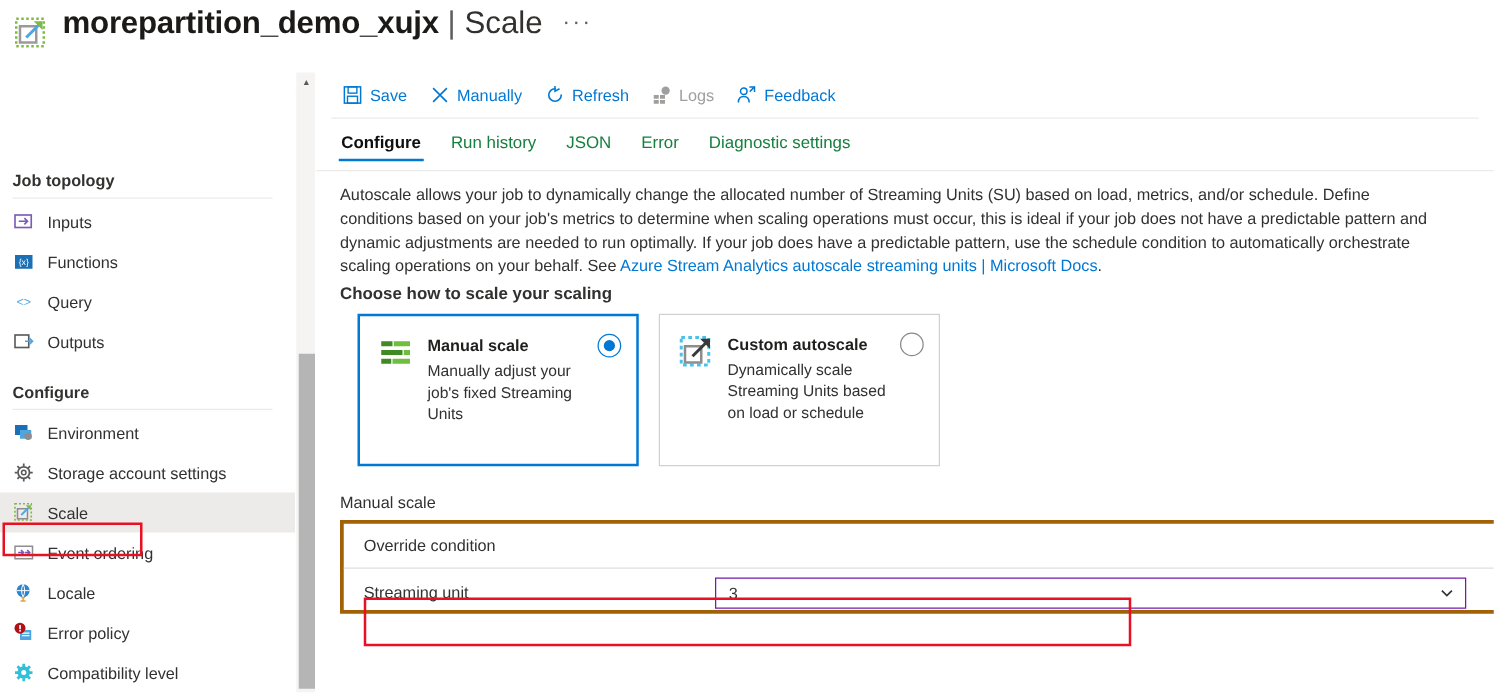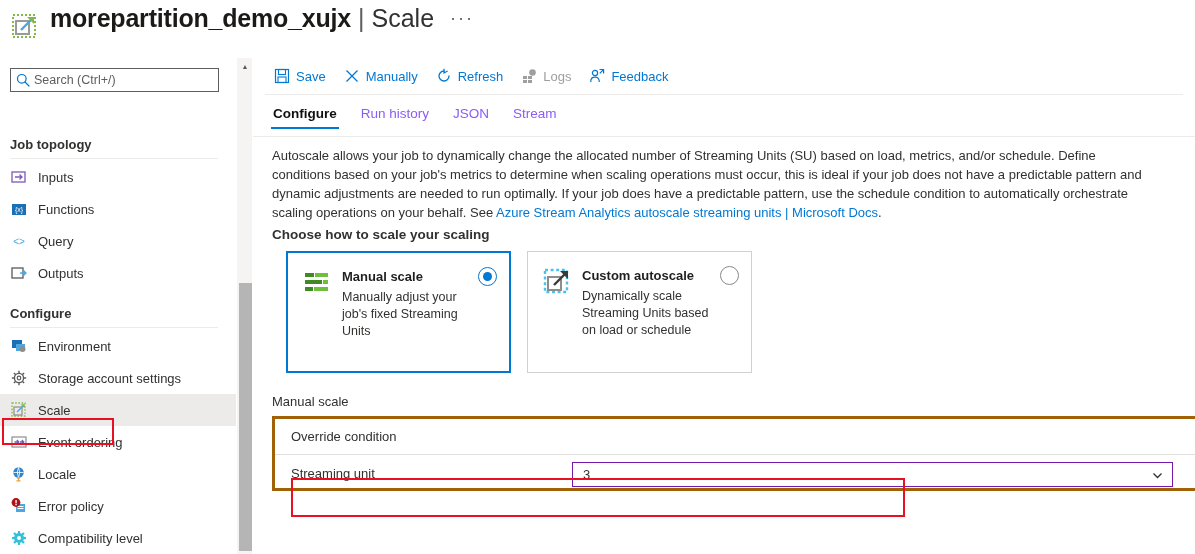--- a/index.html
+++ b/index.html
@@ -111,21 +111,21 @@
   .cmd-ic { width: 16px; height: 16px; flex: 0 0 16px; }
   .cmdbar-rule {
     position: absolute; left: 12px; top: 36px; width: 918px; height: 1px; background: #edebe9;
   }
 
   .tabs {
     position: absolute; left: 8px; top: 44px; height: 34px;
     display: flex; align-items: flex-start; gap: 0;
   }
   .tab {
-    font-size: 13.5px; color: #8b5cf6; padding: 4px 12px 8px 12px;
+    font-size: 13.5px; color: #15803d; padding: 4px 12px 8px 12px;
     cursor: pointer; position: relative; white-space: nowrap;
   }
   .tab.active { font-weight: 600; color: #0f0f0f; }
   .tab.active::after {
     content: ''; position: absolute; left: 10px; right: 10px; bottom: 0;
     height: 2px; background: #0078d4;
   }
   .tabs-rule {
     position: absolute; left: 0; top: 78px; width: 942px; height: 1px; background: #edebe9;
   }
@@ -214,31 +214,20 @@
       <span class="title-main">morepartition_demo_xujx</span>
       <span class="title-sep">|</span>
       <span class="title-sub">Scale</span>
       <span class="title-ellipsis">···</span>
     </div>
     <div class="subtitle">Stream Analytics job</div>
   </div>
 
   <div class="left-panel">
 
-    <div class="search-row">
-      <div class="search-box">
-        <span class="search-icon">
-          <svg viewBox="0 0 16 16" width="16" height="16">
-            <circle cx="6.8" cy="6.8" r="4.3" fill="none" stroke="#0078d4" stroke-width="1.2"></circle>
-            <path d="M10 10 L14 14" stroke="#0078d4" stroke-width="1.2" stroke-linecap="round"></path>
-          </svg>
-        </span>
-        <input class="search-input" type="text" placeholder="Search (Ctrl+/)" style="">
-      </div>
-    </div>
 
     <div class="nav">
 
       <div class="nav-group-title">Job topology</div>
       <div class="nav-rule"></div>
 
       <div class="nav-item">
         <span class="nav-ic">
           <svg viewBox="0 0 18 18" width="18" height="18">
             <rect x="2" y="4" width="13" height="10" fill="none" stroke="#7a5ab5" stroke-width="1.3"></rect>
@@ -464,21 +453,22 @@
         </span>
         <span>Feedback</span>
       </div>
     </div>
     <div class="cmdbar-rule"></div>
 
     <div class="tabs">
       <div class="tab active">Configure</div>
       <div class="tab">Run history</div>
       <div class="tab">JSON</div>
-      <div class="tab">Stream</div>
+      <div class="tab">Error</div>
+      <div class="tab">Diagnostic settings</div>
     </div>
     <div class="tabs-rule"></div>
 
     <div class="desc"><span>Autoscale allows your job to dynamically change the allocated number of Streaming Units (SU) based on load, metrics, and/or schedule. Define conditions based on your job's metrics to determine when scaling operations must occur, this is ideal if your job does not have a predictable pattern and dynamic adjustments are needed to run optimally. If your job does have a predictable pattern, use the schedule condition to automatically orchestrate scaling operations on your behalf. See </span><a href="#">Azure Stream Analytics autoscale streaming units | Microsoft Docs</a><span>.</span></div>
 
     <div class="section-head">Choose how to scale your scaling</div>
 
     <div class="cards">
 
       <div class="card selected">

